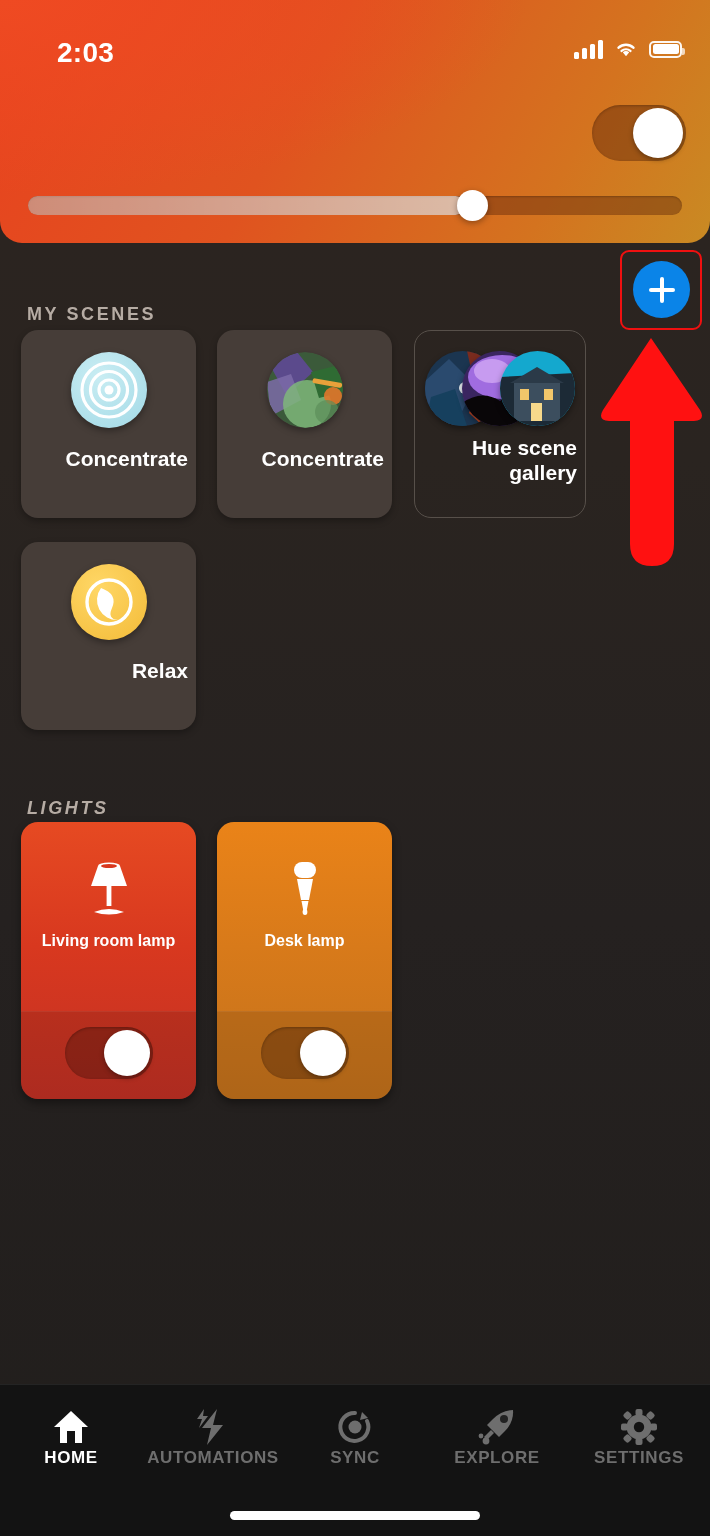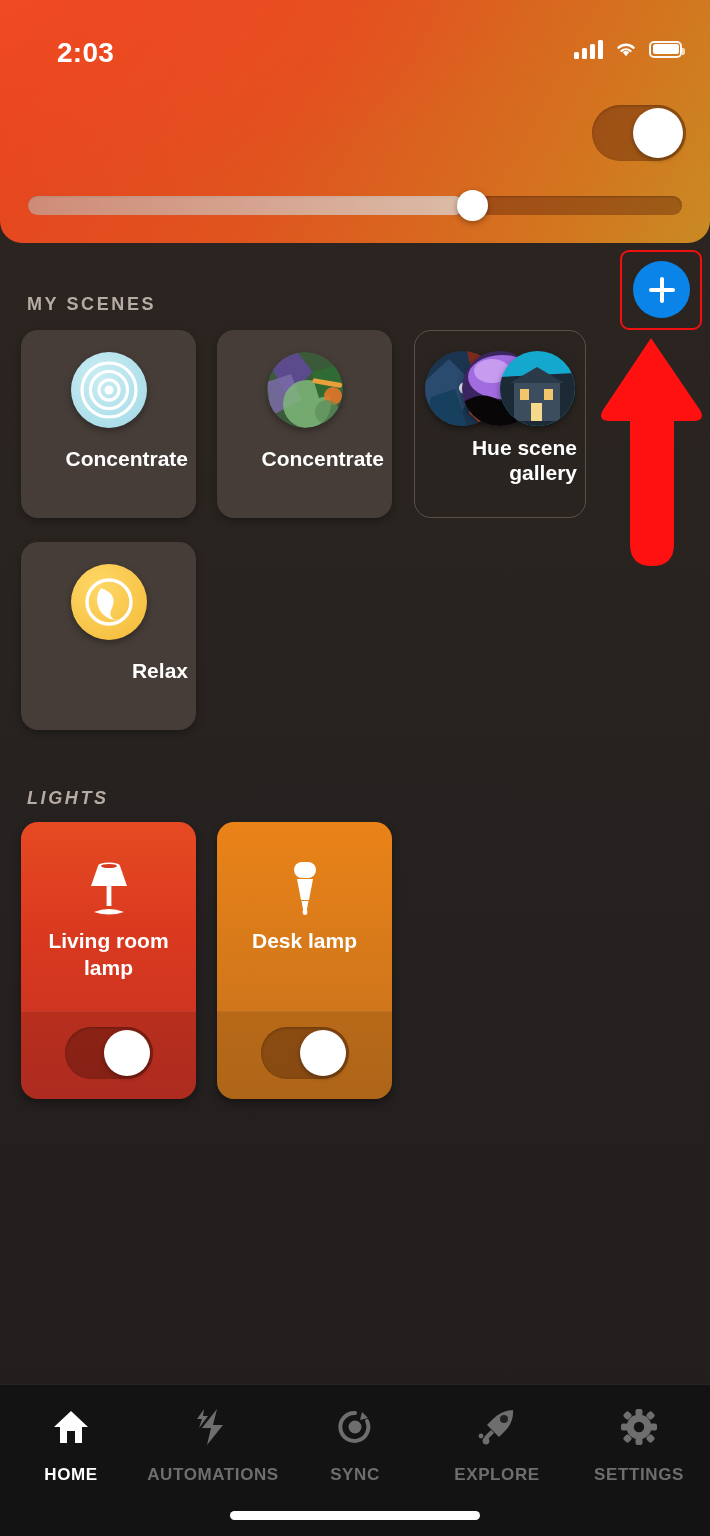--- a/index.html
+++ b/index.html
@@ -103,21 +103,21 @@
     width:57px; height:57px; border-radius:50%;
     background:#0A84E8; display:flex; align-items:center; justify-content:center;
   }
   .add-fab .plus-h { position:absolute; width:26px; height:4px; background:#fff; border-radius:2px; }
   .add-fab .plus-v { position:absolute; width:4px; height:26px; background:#fff; border-radius:2px; }
   .arrow-svg { position:absolute; left:596px; top:334px; }
 
   
   .section-label {
     position:absolute; font-size:18px; font-weight:700;
-    letter-spacing:2.6px; color:#B6ACA4;
+    letter-spacing:2.6px; color:#B6ACA4;margin-top:10px;
   }
   #lbl-scenes { left:27px; top:294px; }
   #lbl-lights { left:27px; top:788px;font-style:italic; }
 
   
   .scene-card {
     position:absolute; width:175px; height:188px; border-radius:17px;
     background:#463D38; box-shadow:0 3px 7px rgba(0,0,0,.30);
   }
   .scene-card.outline { background:transparent; border:1.5px solid #57504A; box-shadow:none; }
@@ -143,21 +143,21 @@
   .light-card {
     position:absolute; width:175px; height:277px; border-radius:17px;
     overflow:hidden; box-shadow:0 4px 9px rgba(0,0,0,.40);
   }
   .light-icon {
     position:absolute; left:50%; transform:translateX(-50%); top:38px;
     width:56px; height:58px;
   }
   .light-name {
     position:absolute; left:10px; right:10px; top:105px;
-    text-align:center; font-size:21px; font-weight:700; color:#fff; line-height:27px;
+    text-align:center; font-size:16px; font-weight:700; color:#fff; line-height:27px;
   }
   .light-foot {
     position:absolute; left:0; bottom:0; width:175px; height:88px;
     background:rgba(0,0,0,.11);
     border-top:1px solid rgba(255,255,255,.06);
   }
   .light-toggle {
     position:absolute; left:50%; transform:translateX(-50%); bottom:20px;
     width:88px; height:52px; border-radius:26px;
     background:rgba(40,10,2,.30);
@@ -169,21 +169,21 @@
   }
 
   
   .bottom-nav {
     position:absolute; left:0; bottom:0; width:710px; height:152px;
     background:#131313; border-top:1px solid #242424;
     display:flex;
   }
   .nav-item {
     flex:1; display:flex; flex-direction:column; align-items:center;
-    padding-top:22px; gap:18px;
+    padding-top:22px; gap:1px;
   }
   .nav-icon { width:40px; height:40px; display:flex; align-items:center; justify-content:center; }
   .nav-label { font-size:17px; font-weight:700; letter-spacing:.6px; color:#6E6E6E; }
   .nav-item.active .nav-label { color:#FFFFFF; }
   .home-bar {
     position:absolute; left:50%; transform:translateX(-50%); bottom:16px;
     width:250px; height:9px; border-radius:5px; background:#fff;
   }
 </style>
 </head>

